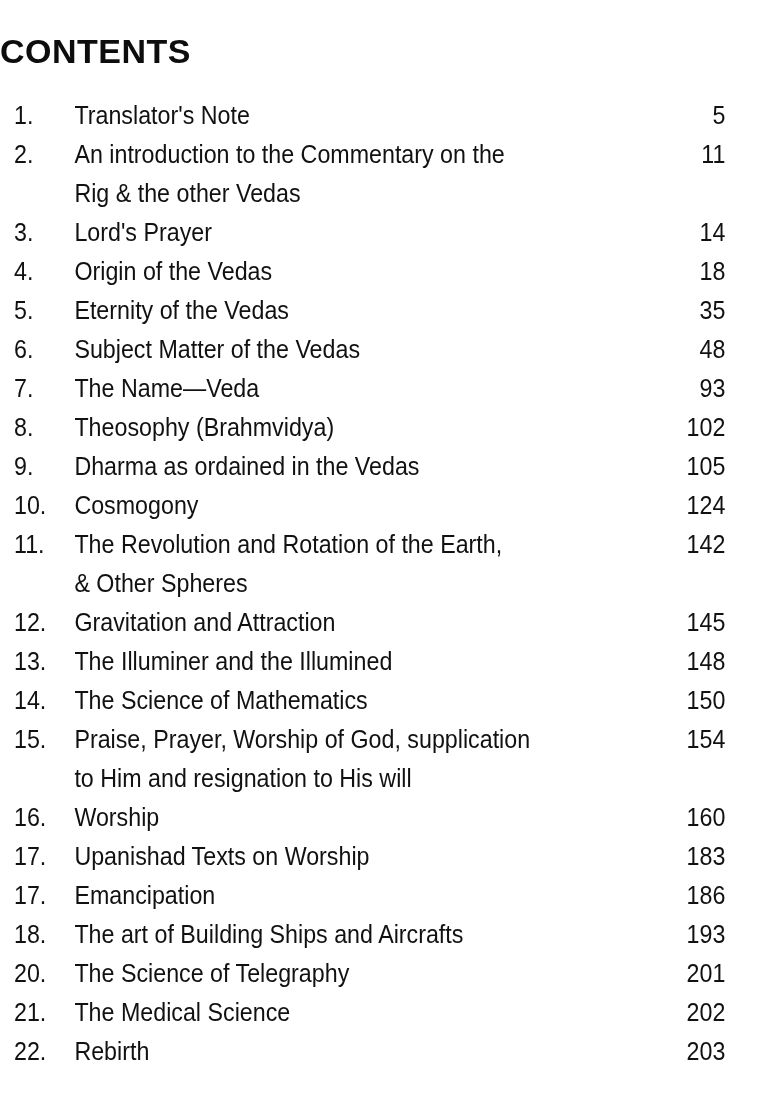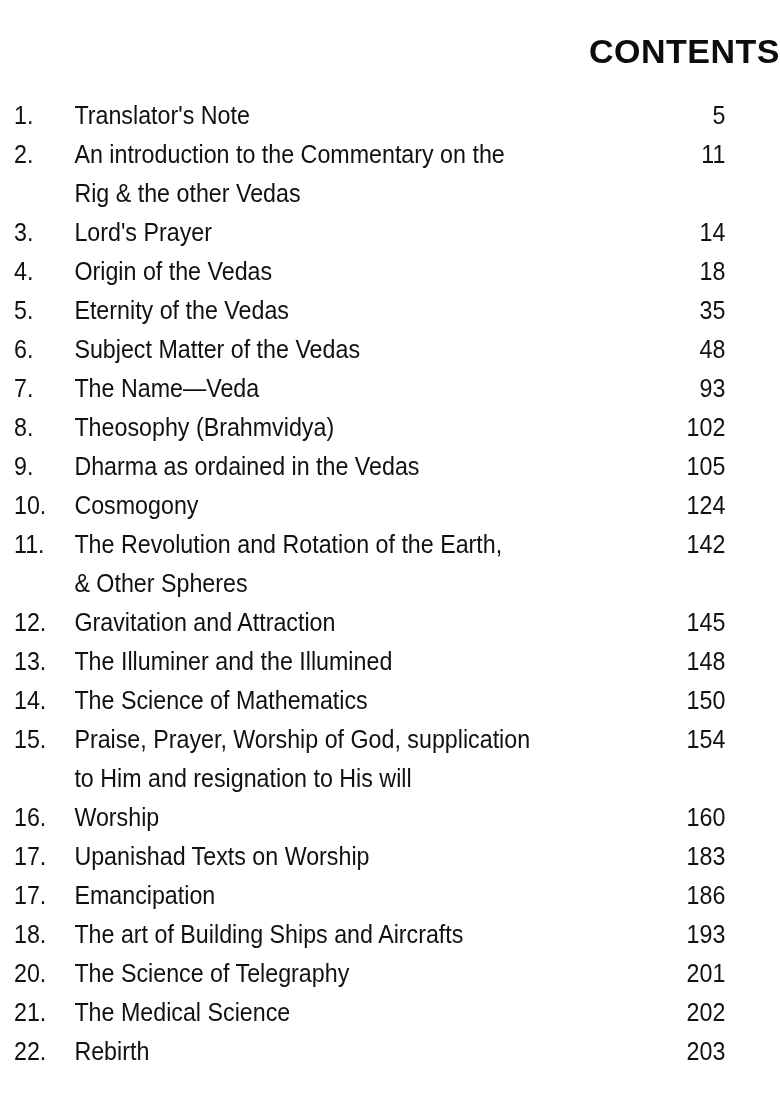--- a/index.html
+++ b/index.html
@@ -1,18 +1,18 @@
 <!DOCTYPE html>
 <html><head>
 <meta charset="utf-8">
 <style>
   html, body { margin: 0; padding: 0; background: #ffffff; }
   body { width: 780px; height: 1108px; position: relative; overflow: hidden;
          font-family: "Liberation Sans", sans-serif; color: #111111; }
-  .title { position: absolute; top: 32px; left: 0; width: 780px; text-align: right;
+  .title { position: absolute; top: 32px; left: 0; width: 780px; text-align: left;
            font-size: 34px; font-weight: bold; letter-spacing: 0.5px; color: #0d0d0d; }
   .toc { position: absolute; top: 96px; left: 0; width: 780px; }
   .line { position: relative; height: 39px; font-size: 25px; line-height: 39px;
           transform: scaleX(0.93); transform-origin: left center; }
   .num { position: absolute; left: 15px; }
   .text { position: absolute; left: 80px; white-space: nowrap; }
   .page { position: absolute; right: 0; width: 826px; text-align: right; }
 </style>
 </head>
 <body>

